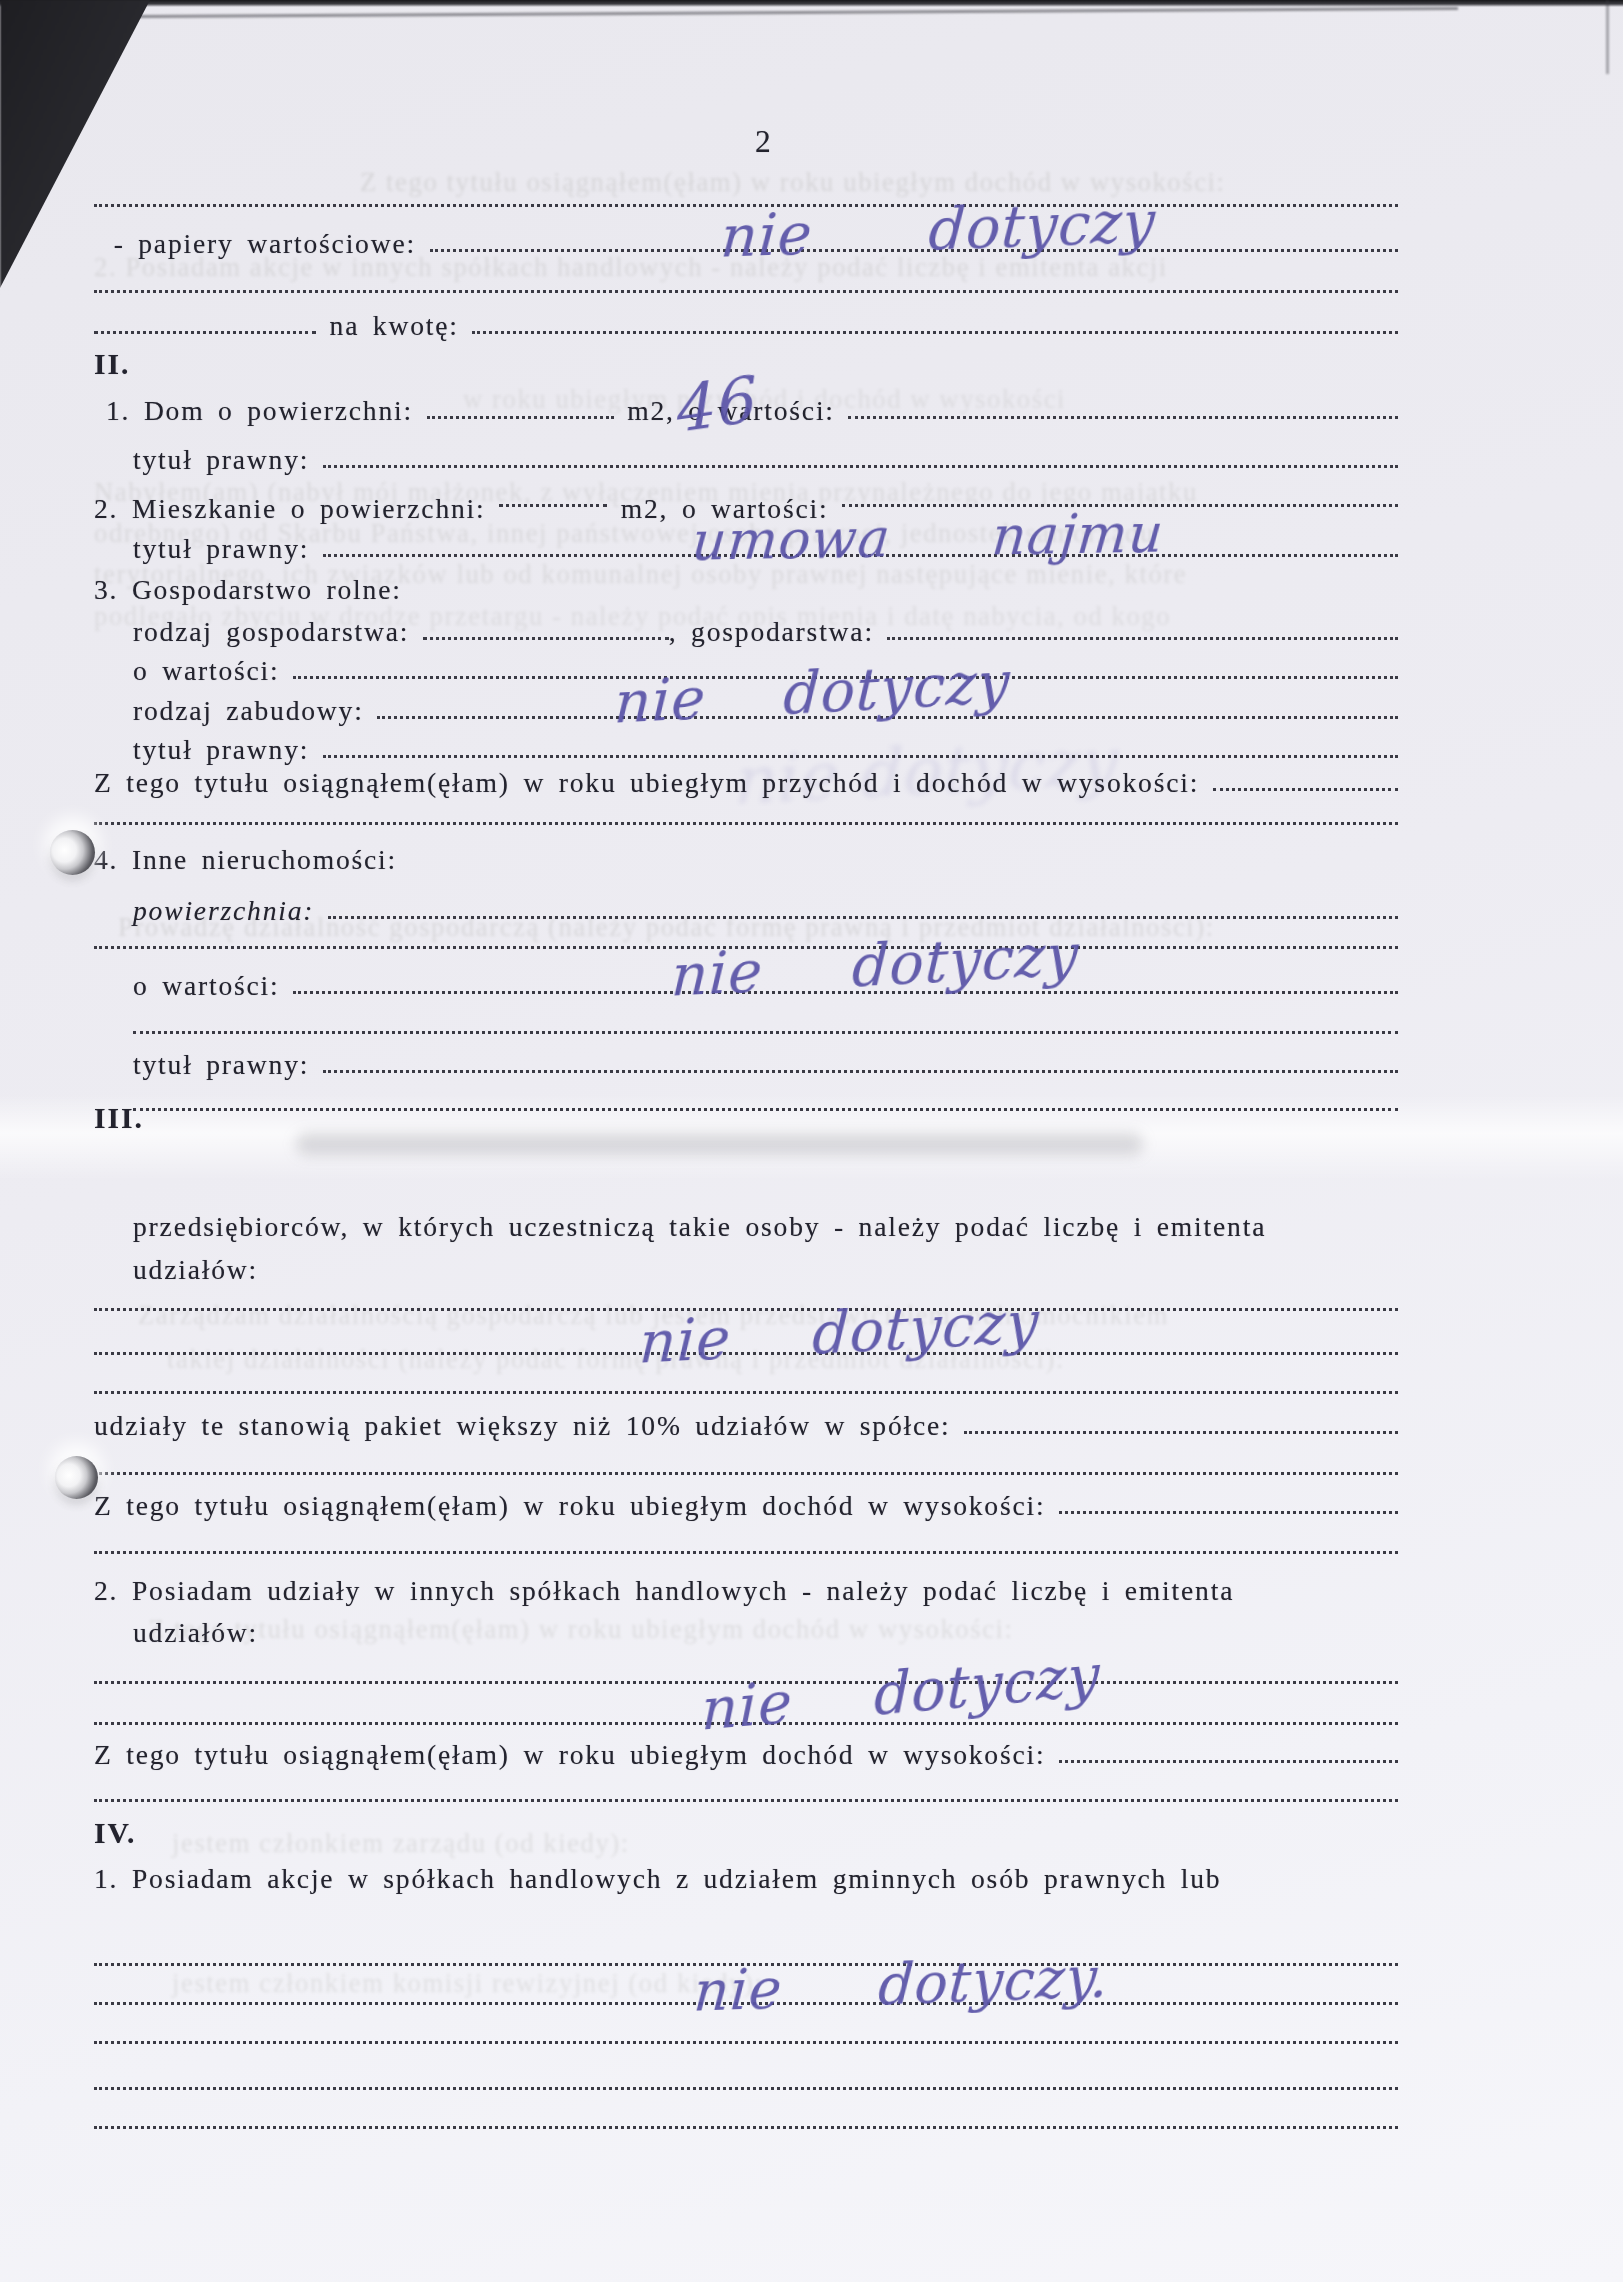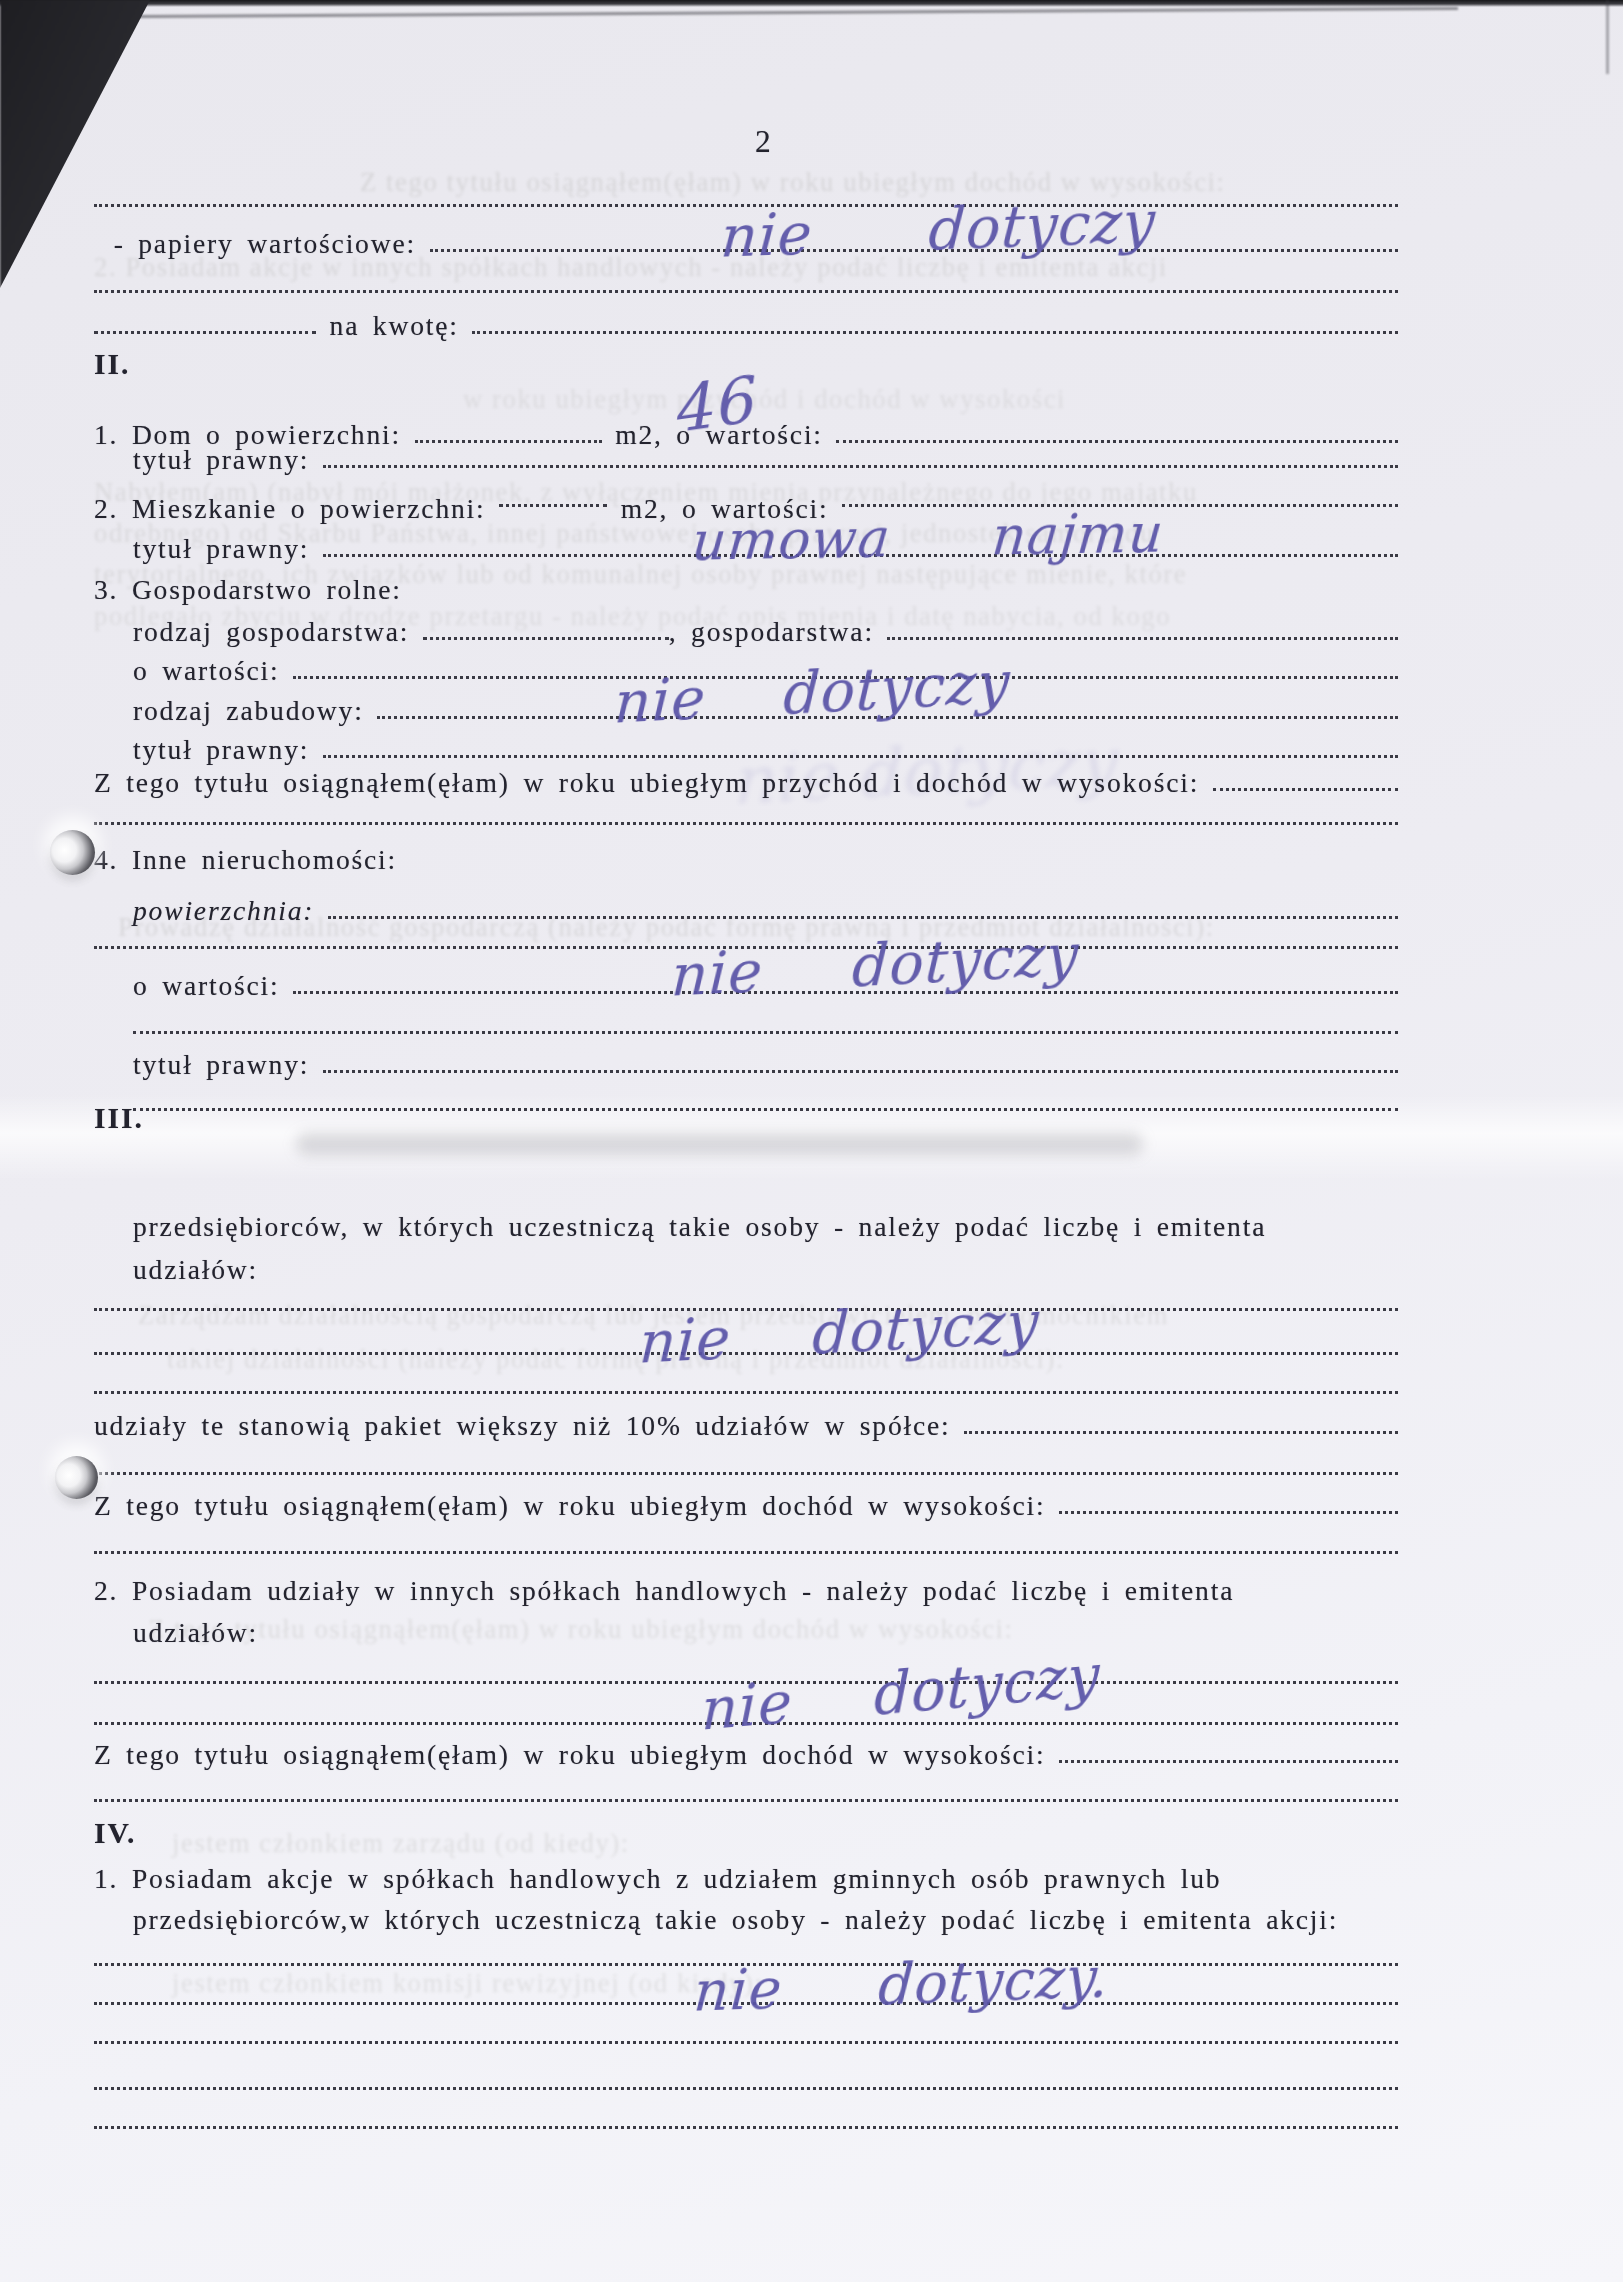--- a/index.html
+++ b/index.html
@@ -69,21 +69,21 @@
       <span class="ghost" style="left: 172px; top: 1970px; opacity: 0.14;">jestem członkiem komisji rewizyjnej (od kiedy):</span>
       <span class="hand hand-ghost" style="left: 734px; top: 749px; font-size: 65px; transform: rotate(-3deg) skewX(-6deg);">nie dotyczy</span>
     </div>
   <div class="pagenum">2</div>
   <div class="layer">
       <div class="row" style="top: 180px;"><span class="dots"></span></div>
       <div class="row" style="top: 225px; padding-left: 19.7px;"><span class="lbl">- papiery wartościowe: </span><span class="dots"></span></div>
       <div class="row" style="top: 266px;"><span class="dots"></span></div>
       <div class="row" style="top: 347px;"><span class="lbl heading">II.</span></div>
       <div class="row" style="top: 307px;"><span class="dots" style="flex: 0 0 222px;"></span><span class="lbl"> na kwotę: </span><span class="dots"></span></div>
-      <div class="row" style="top: 416px;"><span class="lbl">1. Dom o powierzchni: </span><span class="dots" style="flex: 0 0 187px;"></span><span class="lbl"> m2, o wartości: </span><span class="dots"></span></div>
+      <div class="row" style="top: 392px; margin-left: 12px;"><span class="lbl">1. Dom o powierzchni: </span><span class="dots" style="flex: 0 0 187px;"></span><span class="lbl"> m2, o wartości: </span><span class="dots"></span></div>
       <div class="row" style="top: 441px; padding-left: 39px;"><span class="lbl">tytuł prawny: </span><span class="dots"></span></div>
       <div class="row" style="top: 492px; align-items: center;"><span class="lbl">2. Mieszkanie o powierzchni: </span><span class="dots" style="flex: 0 0 108px;"></span><span class="lbl"> m2, o wartości: </span><span class="dots"></span></div>
       <div class="row" style="top: 530px; padding-left: 39px;"><span class="lbl">tytuł prawny: </span><span class="dots"></span></div>
       <div class="row" style="top: 571px;"><span class="lbl">3. Gospodarstwo rolne:</span></div>
       <div class="row" style="top: 613px; padding-left: 39px;"><span class="lbl">rodzaj gospodarstwa: </span><span class="dots" style="flex: 0 0 246px;"></span><span class="lbl">, gospodarstwa: </span><span class="dots"></span></div>
       <div class="row" style="top: 652px; padding-left: 39px;"><span class="lbl">o wartości: </span><span class="dots"></span></div>
       <div class="row" style="top: 692px; padding-left: 39px;"><span class="lbl">rodzaj zabudowy: </span><span class="dots"></span></div>
       <div class="row" style="top: 731px; padding-left: 39px;"><span class="lbl">tytuł prawny: </span><span class="dots"></span></div>
       <div class="row" style="top: 764px;"><span class="lbl">Z tego tytułu osiągnąłem(ęłam) w roku ubiegłym przychód i dochód w wysokości: </span><span class="dots"></span></div>
       <div class="row" style="top: 798px;"><span class="dots"></span></div>
@@ -105,21 +105,20 @@
       <div class="row" style="top: 1487px;"><span class="lbl">Z tego tytułu osiągnąłem(ęłam) w roku ubiegłym dochód w wysokości: </span><span class="dots"></span></div>
       <div class="row" style="top: 1527px;"><span class="dots"></span></div>
       <div class="row" style="top: 1572px;"><span class="lbl">2. Posiadam udziały w innych spółkach handlowych - należy podać liczbę i emitenta</span></div>
       <div class="row" style="top: 1614px; padding-left: 39px;"><span class="lbl">udziałów:</span></div>
       <div class="row" style="top: 1657px;"><span class="dots"></span></div>
       <div class="row" style="top: 1698px;"><span class="dots"></span></div>
       <div class="row" style="top: 1736px;"><span class="lbl">Z tego tytułu osiągnąłem(ęłam) w roku ubiegłym dochód w wysokości: </span><span class="dots"></span></div>
       <div class="row" style="top: 1775px;"><span class="dots"></span></div>
       <div class="row" style="top: 1816px;"><span class="lbl heading">IV.</span></div>
       <div class="row" style="top: 1860px;"><span class="lbl">1. Posiadam akcje w spółkach handlowych z udziałem gminnych osób prawnych lub</span></div>
-      <div class="row" style="top: 1901px; padding-left: 39px;"><span class="lbl">przedsiębiorców,w których uczestniczą takie osoby - należy podać liczbę i emitenta akcji:</span></div>
       <div class="row" style="top: 1939px;"><span class="dots"></span></div>
       <div class="row" style="top: 1978px;"><span class="dots"></span></div>
       <div class="row" style="top: 2017px;"><span class="dots"></span></div>
       <div class="row" style="top: 2063px;"><span class="dots"></span></div>
       <div class="row" style="top: 2102px;"><span class="dots"></span></div>
     </div>
   <div class="layer">
       <span class="hand" style="left: 719px; top: 209px; font-size: 57px; word-spacing: 39px; transform: rotate(-2deg) skewX(-6deg);">nie  dotyczy</span>
       <span class="hand" style="left: 678px; top: 380px; font-size: 63px; word-spacing: 0px; transform: rotate(-8deg) skewX(-6deg);">46</span>
       <span class="hand" style="left: 690px; top: 515px; font-size: 53px; word-spacing: 33px; transform: rotate(-1deg) skewX(-6deg);">umowa  najmu</span>

